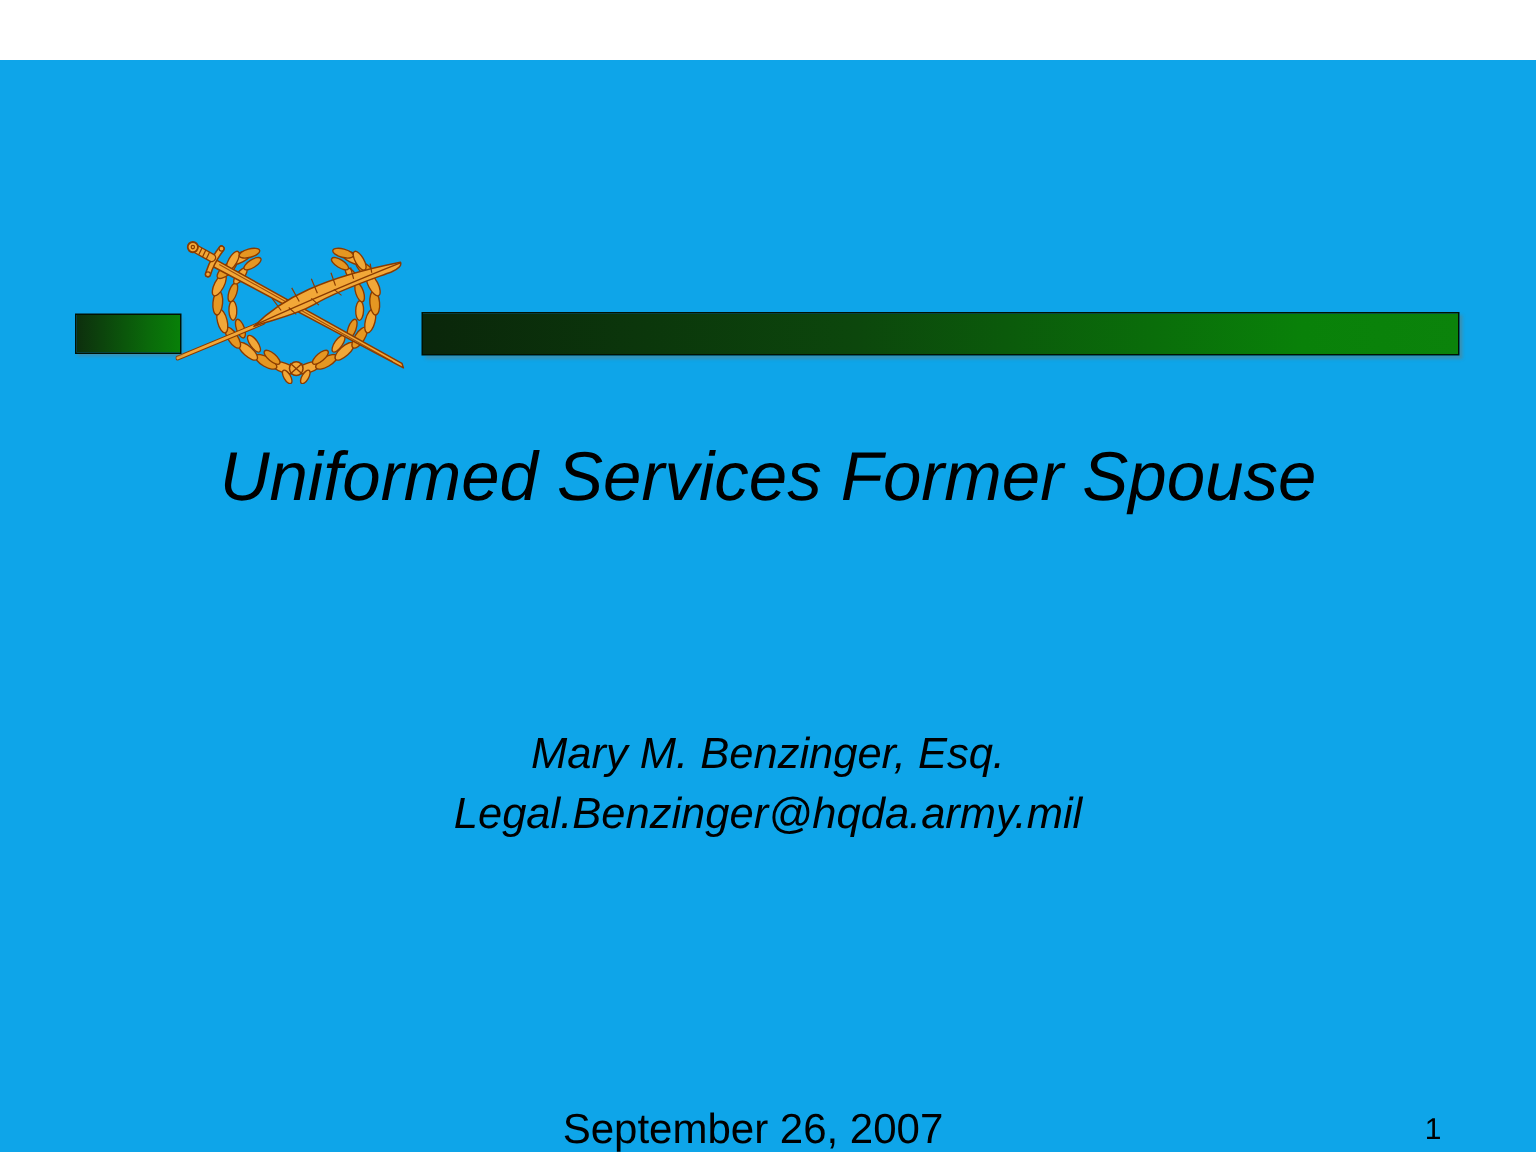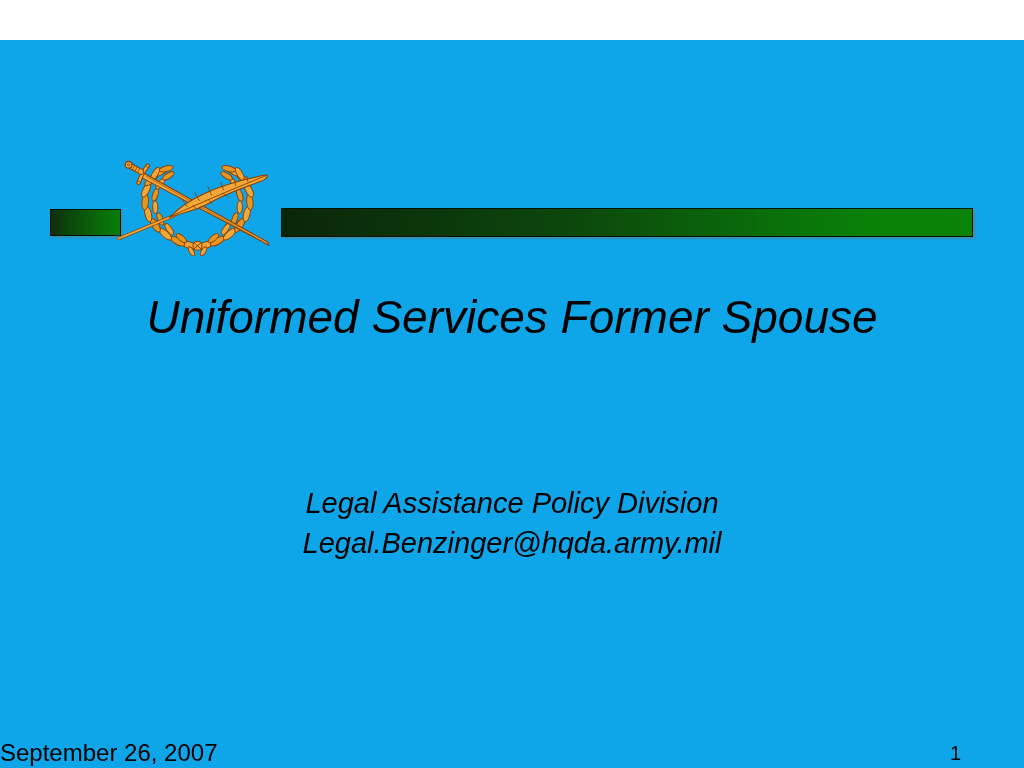--- a/index.html
+++ b/index.html
@@ -21,22 +21,22 @@
   }
   .title{
     position:absolute;left:5px;top:244px;width:1014px;text-align:center;
     font-style:italic;font-weight:400;font-size:46px;line-height:67px;
   }
   .subtitle{
     position:absolute;left:4px;top:443px;width:1016px;text-align:center;
     font-style:italic;font-weight:400;font-size:29px;line-height:40px;
   }
   .footer-date{
-    position:absolute;left:0;top:701px;width:1004px;text-align:left;
-    font-size:24px;line-height:24px;font-style:normal;
+    position:absolute;left:0;top:701px;width:1004px;text-align:center;
+    font-size:28px;line-height:24px;font-style:normal;
   }
   .slide-number{
     position:absolute;top:701px;right:63px;font-size:20px;line-height:24px;
     font-style:normal;text-align:right;
   }
 </style>
 </head>
 <body>
 
 <div class="slide">
@@ -117,20 +117,20 @@
   </svg>
 
   <div class="bar bar-left"></div>
   <div class="bar bar-right"></div>
 
   <div class="title">
     <div>Uniformed Services Former Spouse</div>
   </div>
 
   <div class="subtitle">
-    <div>Legal Assistance Policy Division</div>
+    <div>Mary M. Benzinger, Esq.</div>
     <div>Legal.Benzinger@hqda.army.mil</div>
   </div>
 
   <div class="footer-date">September 26, 2007</div>
   <div class="slide-number">1</div>
 
 </div>
 
 </body></html>

